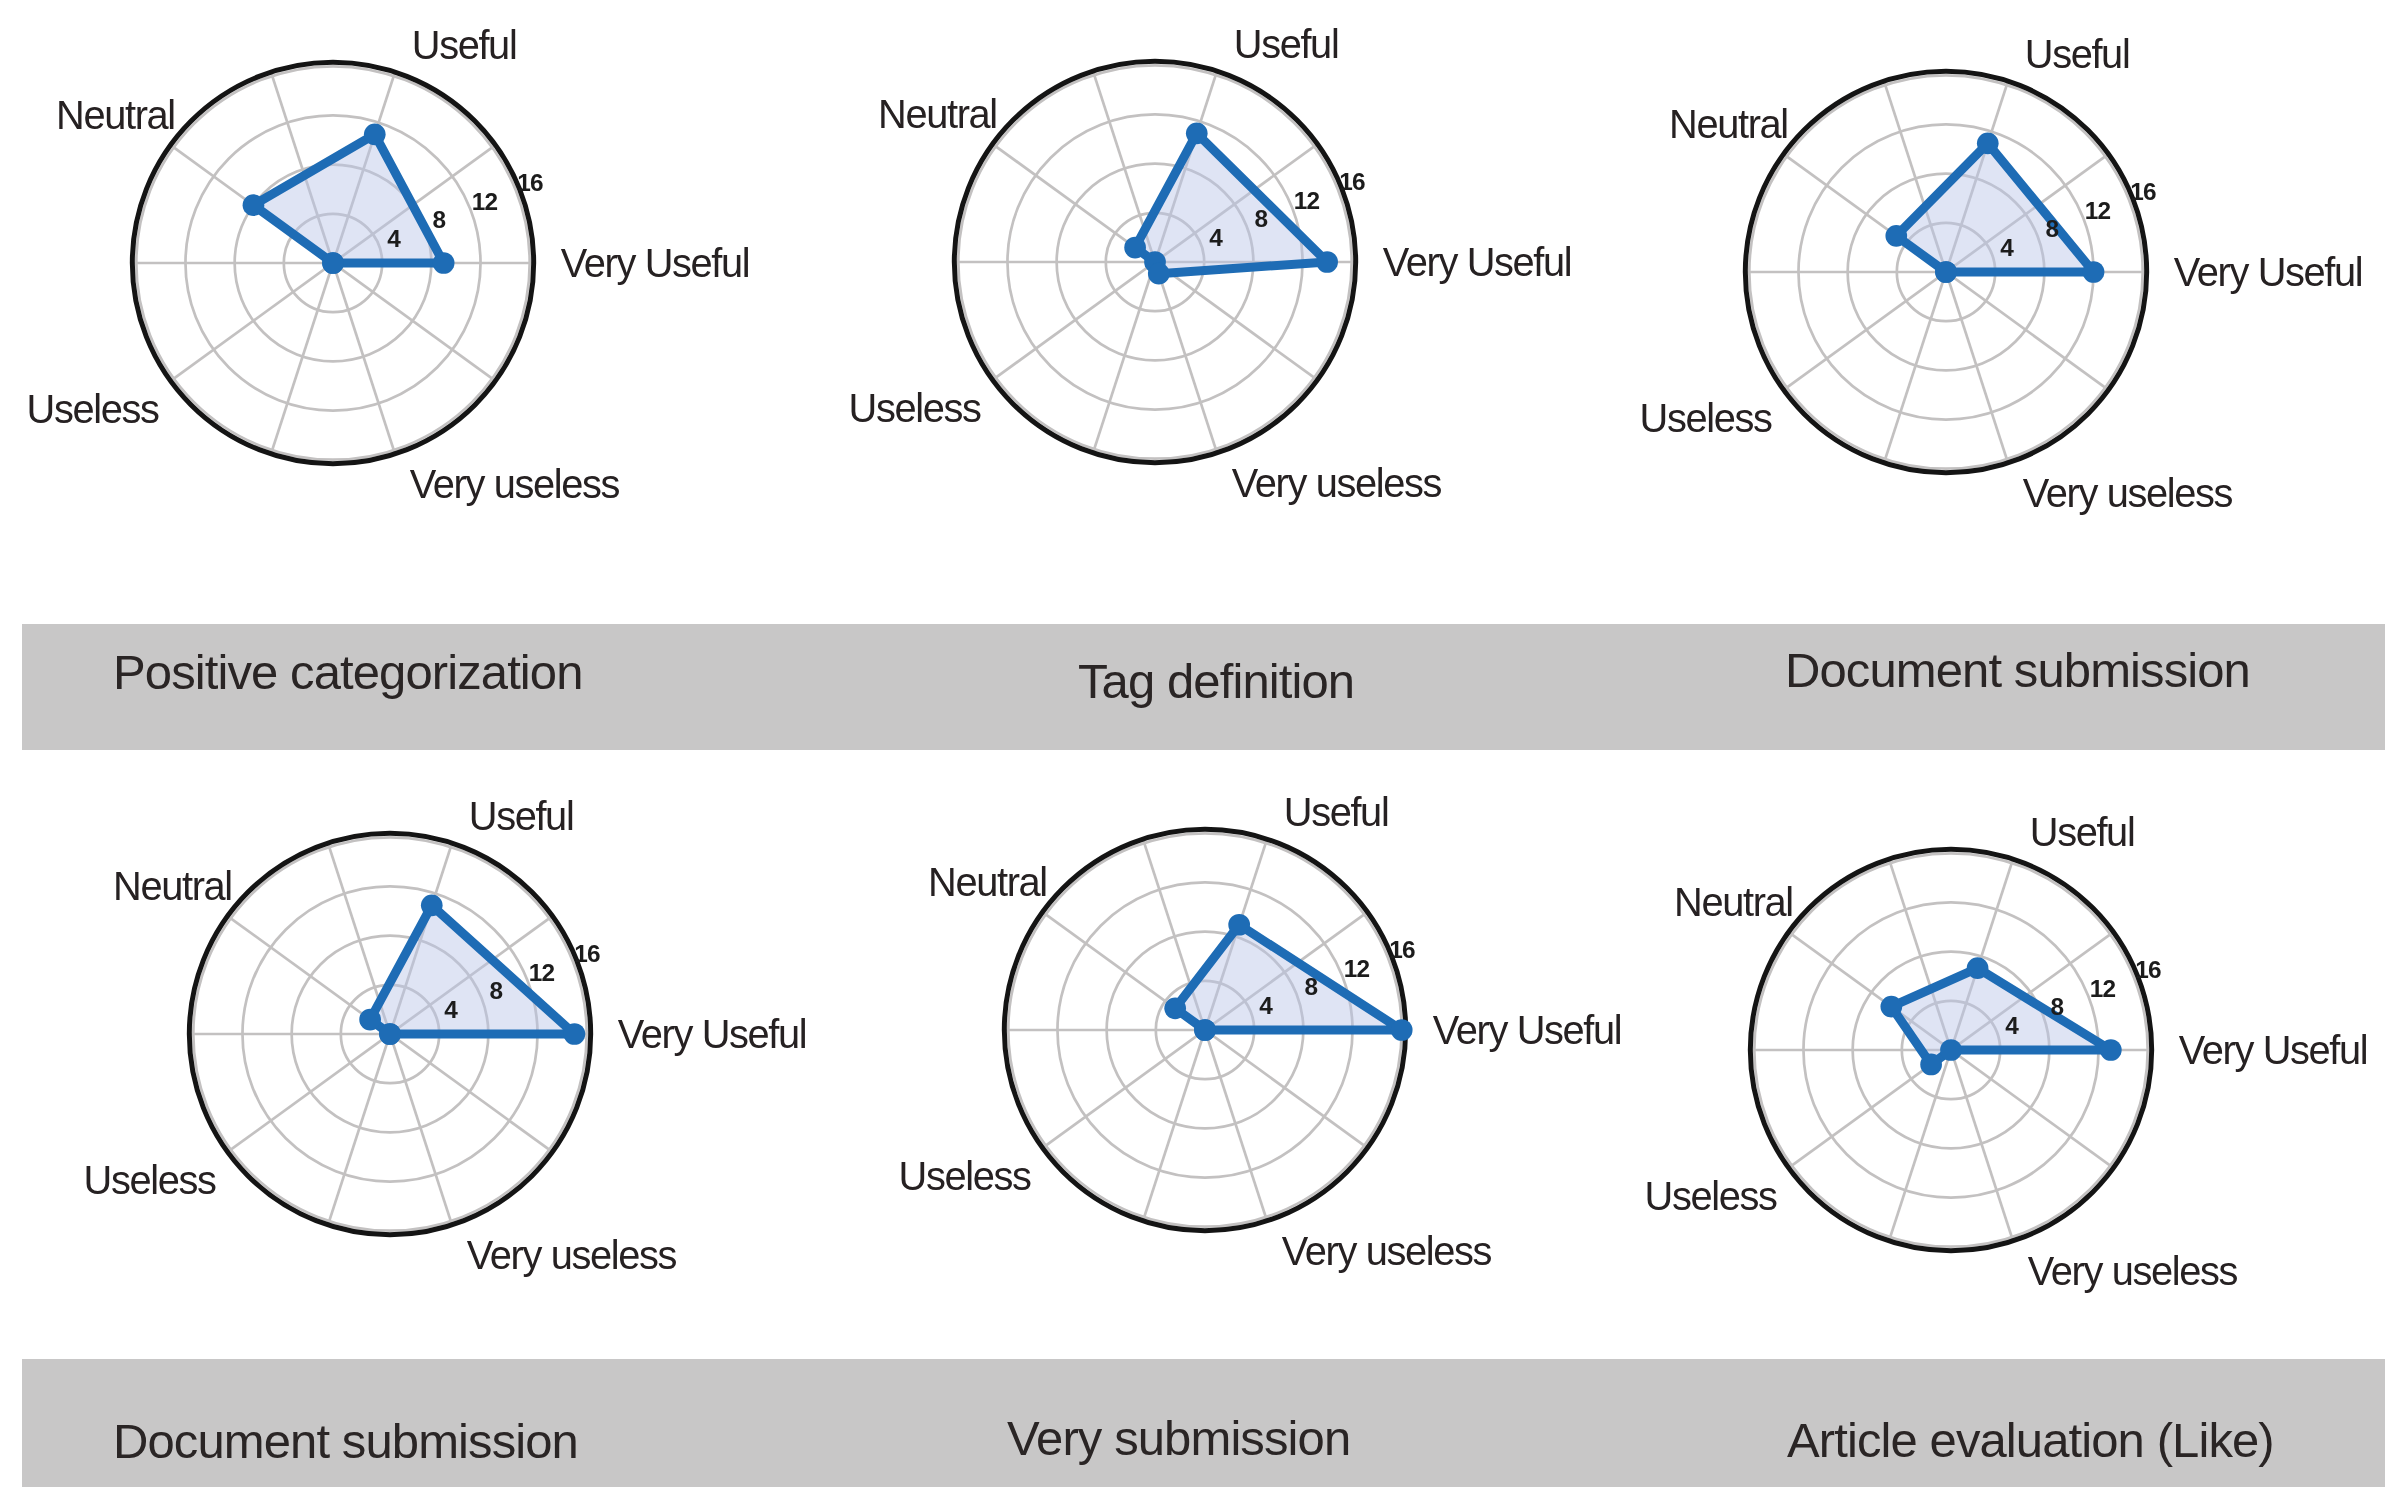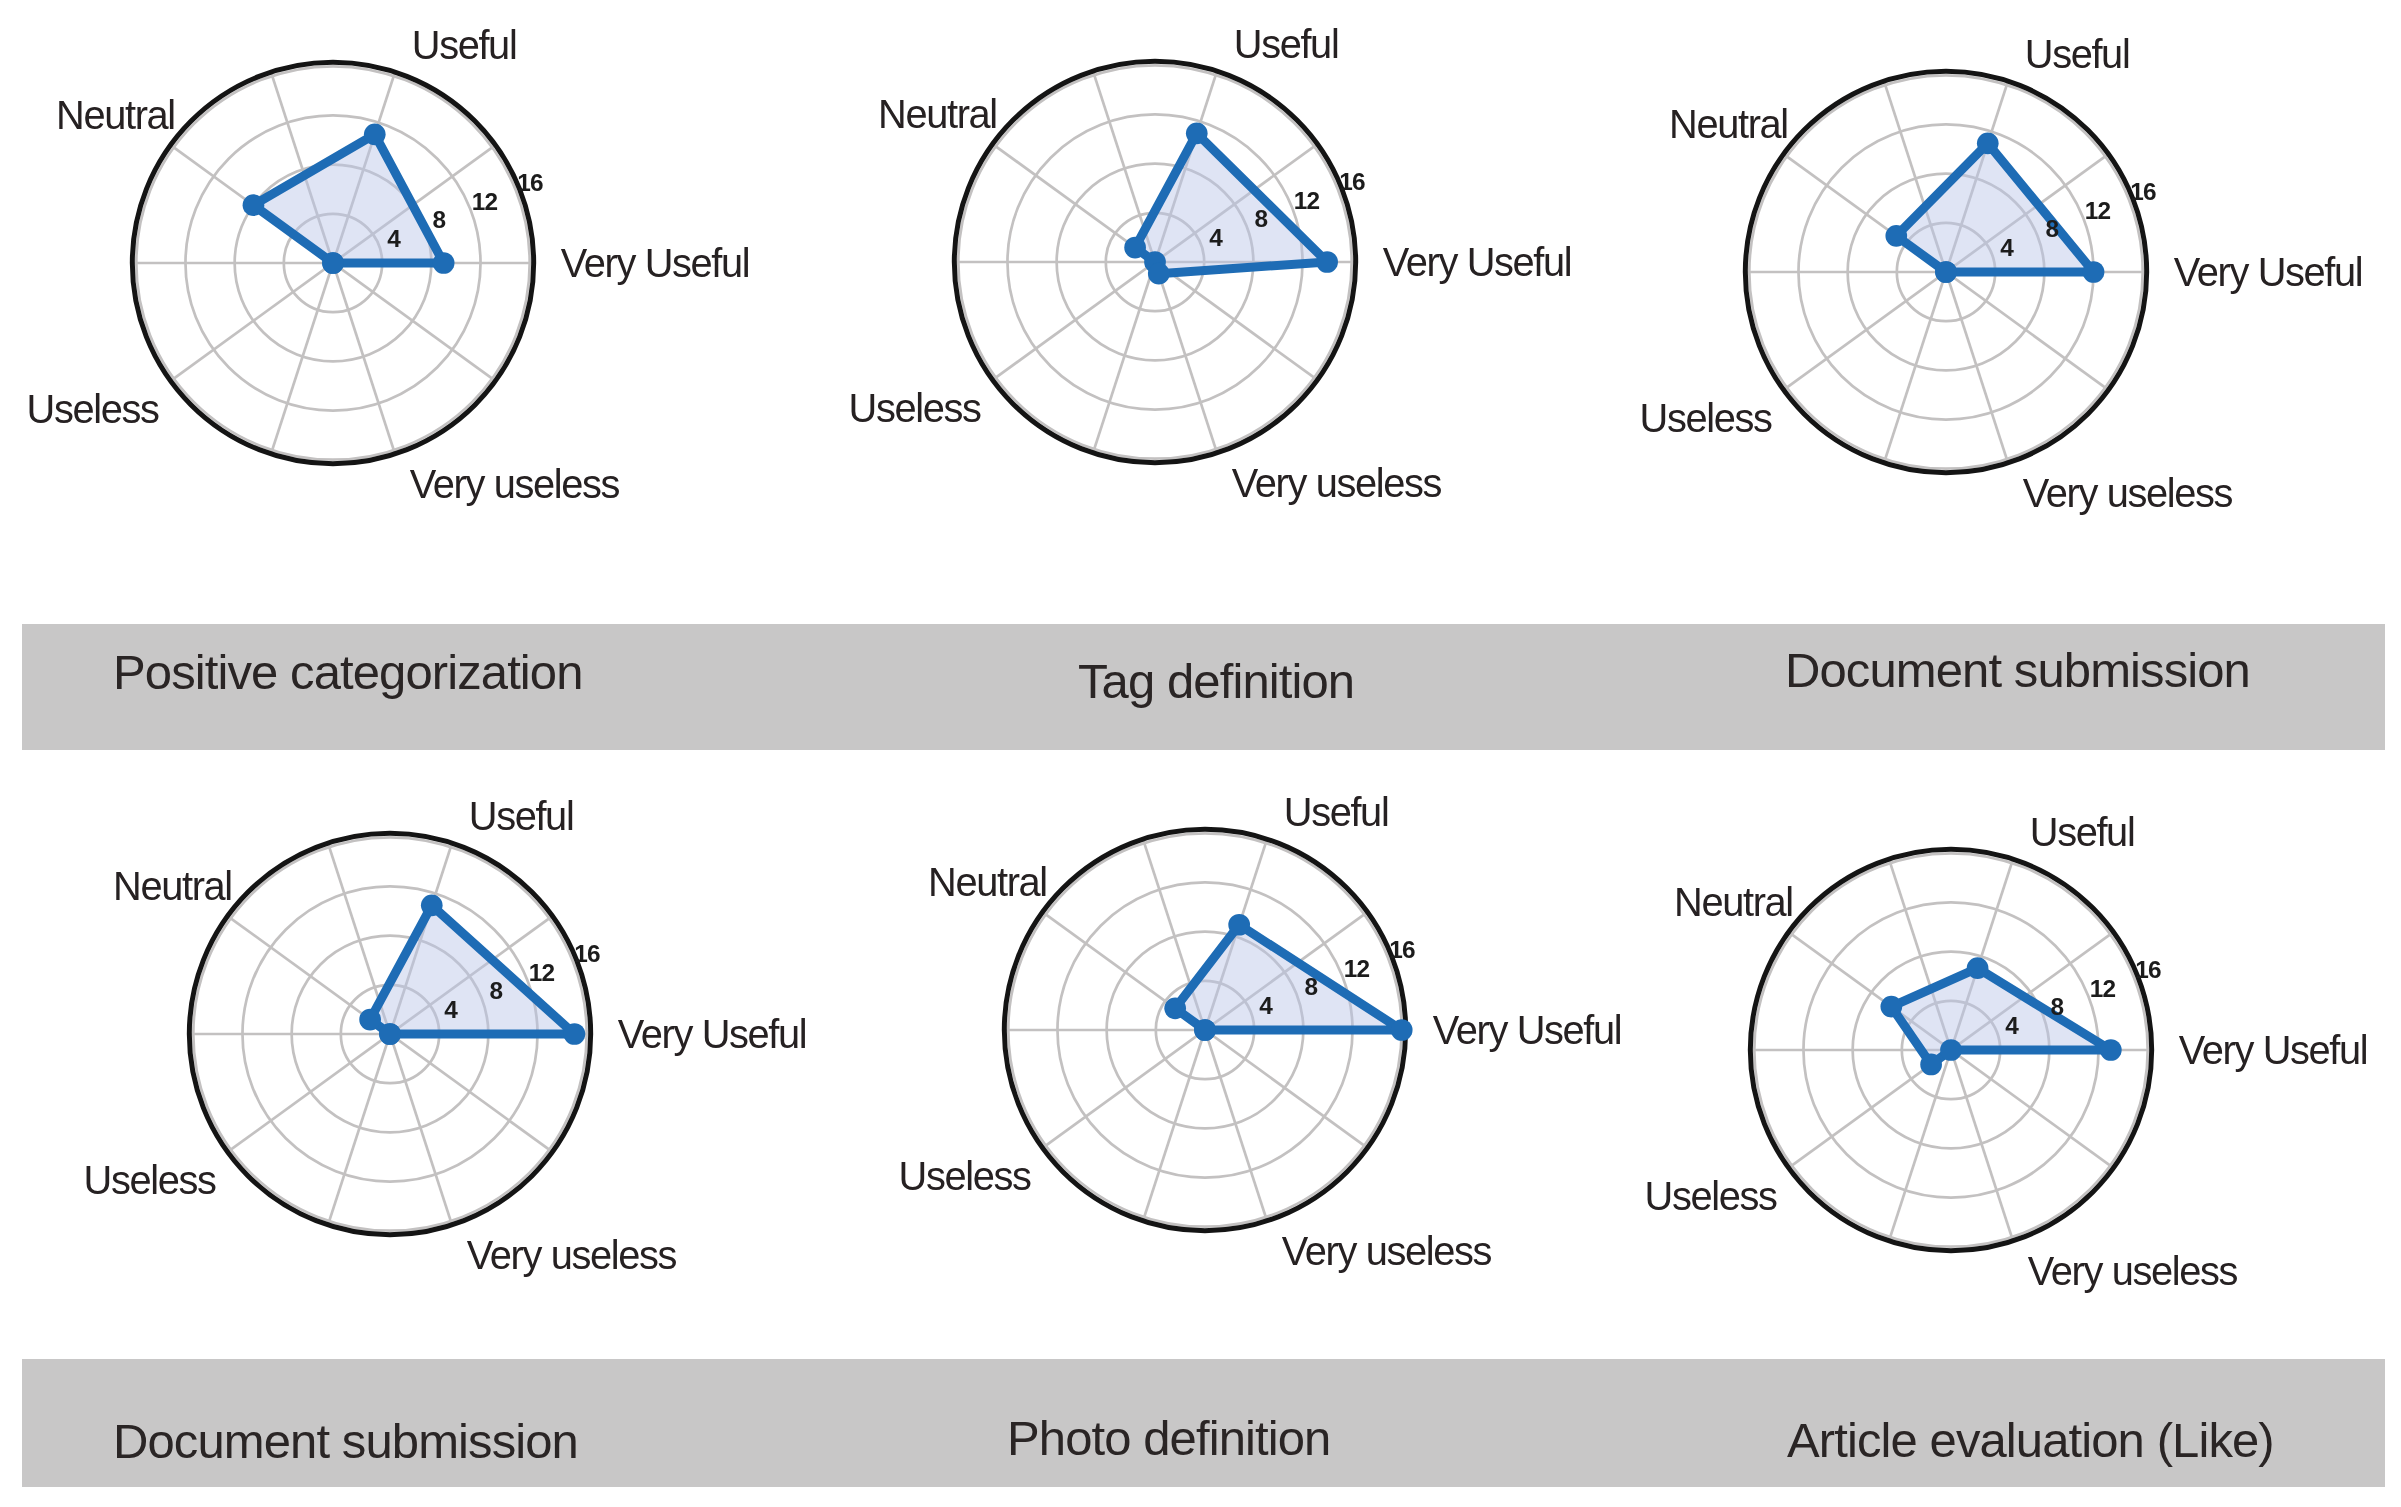--- a/index.html
+++ b/index.html
@@ -61,21 +61,21 @@
 <div class="canvas">
 
   <div class="banner top">
     <span class="title t-article">Positive categorization</span>
     <span class="title t-tag">Tag definition</span>
     <span class="title t-comment">Document submission</span>
   </div>
 
   <div class="banner bottom">
     <span class="title t-document">Document submission</span>
-    <span class="title t-photo">Photo definition</span>
+    <span class="title t-photo">Very submission</span>
     <span class="title t-positive">Article evaluation (Like)</span>
   </div>
 
   <div class="chart" style="left: -119px; top: -99px;">
       <svg viewBox="0 0 1000 800">
         <circle cx="500" cy="400" r="54.4" fill="none" stroke="#c3c1c1" stroke-width="3"></circle>
         <circle cx="500" cy="400" r="108.8" fill="none" stroke="#c3c1c1" stroke-width="3"></circle>
         <circle cx="500" cy="400" r="163.2" fill="none" stroke="#c3c1c1" stroke-width="3"></circle>
         <circle cx="500" cy="400" r="217.6" fill="none" stroke="#c3c1c1" stroke-width="3"></circle>
         <line x1="722" y1="400" x2="278" y2="400" stroke="#c3c1c1" stroke-width="3"></line>

